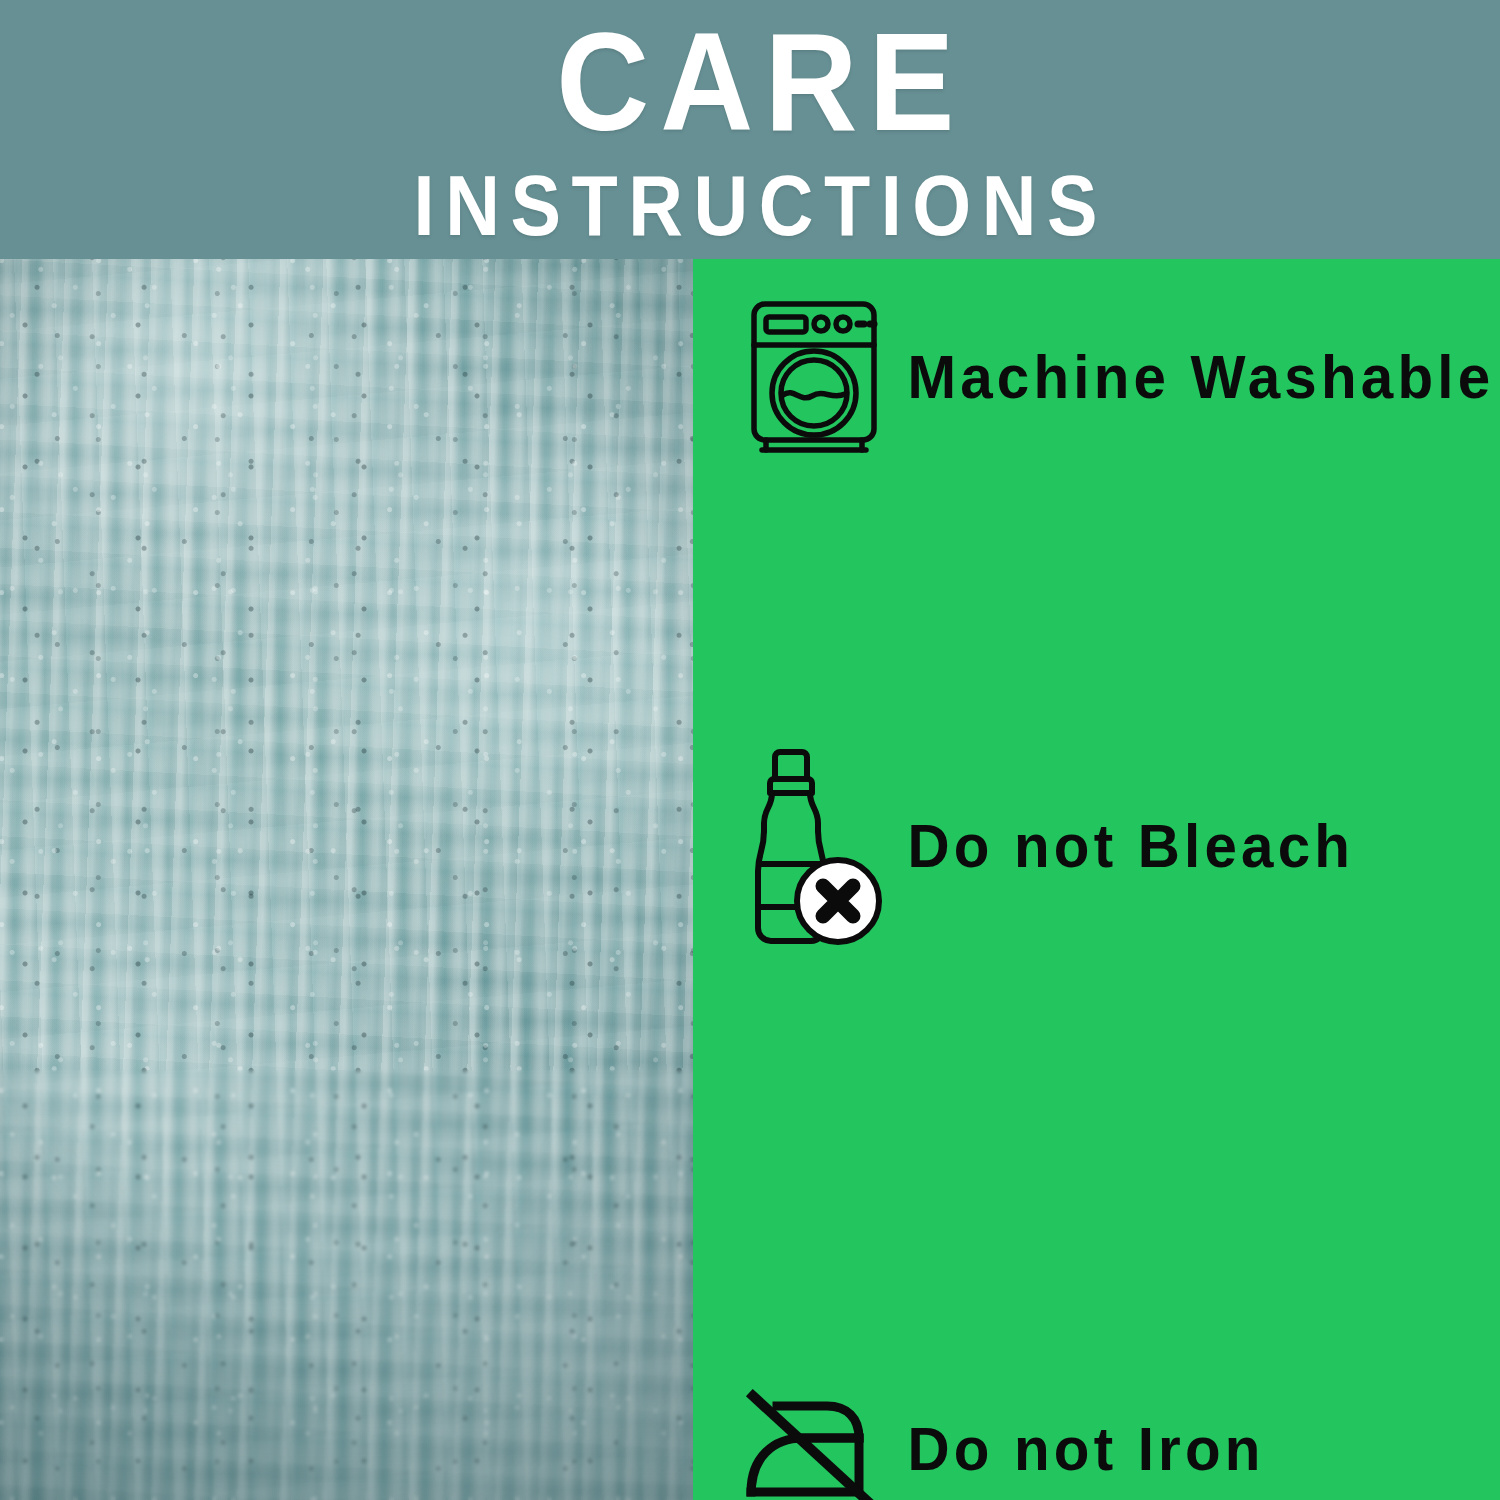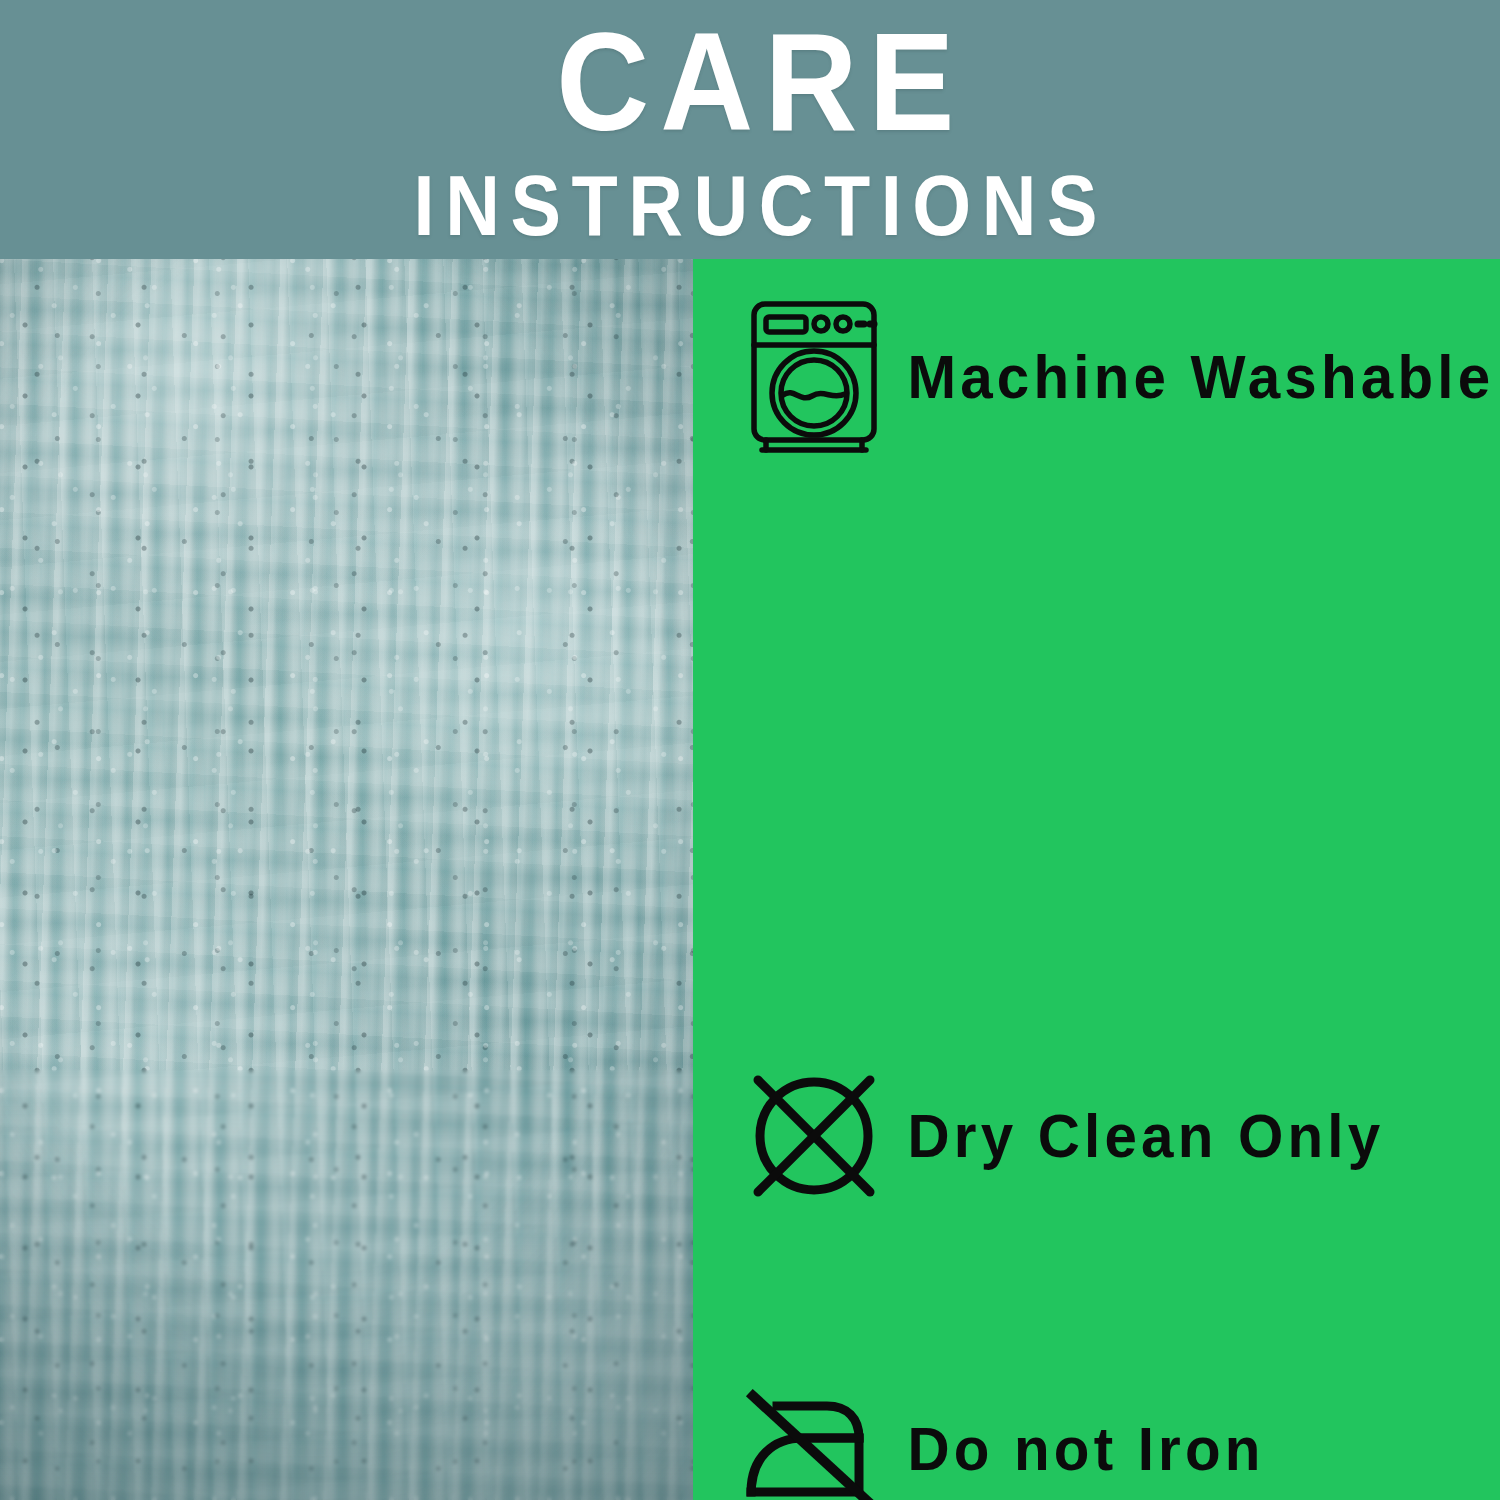--- a/index.html
+++ b/index.html
@@ -242,31 +242,43 @@
             <path d="M35 96 C46 88, 52 104, 64 97 C76 90, 84 101, 97 95"></path>
             <line x1="18" y1="141" x2="18" y2="151"></line>
             <line x1="114" y1="141" x2="114" y2="151"></line>
             <line x1="14" y1="151" x2="118" y2="151"></line>
           </svg>
         </div>
         <div class="label">Machine Washable</div>
       </div>
 
 
-
-      <div class="row row-4">
+      <div class="row row-3">
         <div class="icon-cell">
-          <svg width="140" height="140" viewBox="0 0 140 140" fill="none" stroke="#0b0b0b" stroke-width="9" stroke-linecap="round" stroke-linejoin="round">
-            <circle cx="70" cy="70" r="54"></circle>
-            <line x1="14" y1="14" x2="126" y2="126"></line>
-            <line x1="126" y1="14" x2="14" y2="126"></line>
+          <svg width="140" height="204" viewBox="0 0 140 204" fill="none" stroke="#0b0b0b" stroke-width="6" stroke-linecap="round" stroke-linejoin="round">
+
+            <path d="M36 8 h22 a5 5 0 0 1 5 5 v22 h-32 v-22 a5 5 0 0 1 5 -5 z"></path>
+
+            <path d="M30 35 h34 a4 4 0 0 1 4 4 v10 h-42 v-10 a4 4 0 0 1 4 -4 z"></path>
+
+            <path d="M28 49 c0 14 -8 16 -8 30 v8"></path>
+            <path d="M66 49 c0 14 8 16 8 30 v8"></path>
+
+            <path d="M20 87 c0 20 -6 22 -6 40 v57 a13 13 0 0 0 13 13 h40 a13 13 0 0 0 13 -13 v-57 c0 -18 -6 -20 -6 -40"></path>
+
+            <line x1="15" y1="120" x2="79" y2="120"></line>
+            <line x1="14" y1="163" x2="78" y2="163"></line>
+
+            <circle cx="94" cy="157" r="41" fill="#ffffff"></circle>
+            <path d="M79 142 l30 30 M109 142 l-30 30" stroke-width="15"></path>
           </svg>
         </div>
-        <div class="label">Dry Clean Only</div>
+        <div class="label">Do not Bleach</div>
       </div>
+
 
       <div class="row row-5">
         <div class="icon-cell">
           <svg width="146" height="134" viewBox="0 0 146 134" fill="none" stroke="#0b0b0b" stroke-width="9" stroke-linecap="square" stroke-linejoin="miter">
 
             <path d="M10 110 h108 V56 c0 -20 -12 -32 -32 -32 H36"></path>
             <path d="M10 110 c0 -34 22 -54 52 -54 h56"></path>
             <line x1="62" y1="56" x2="118" y2="56"></line>
 
             <line x1="12" y1="14" x2="134" y2="126" stroke-width="10"></line>

